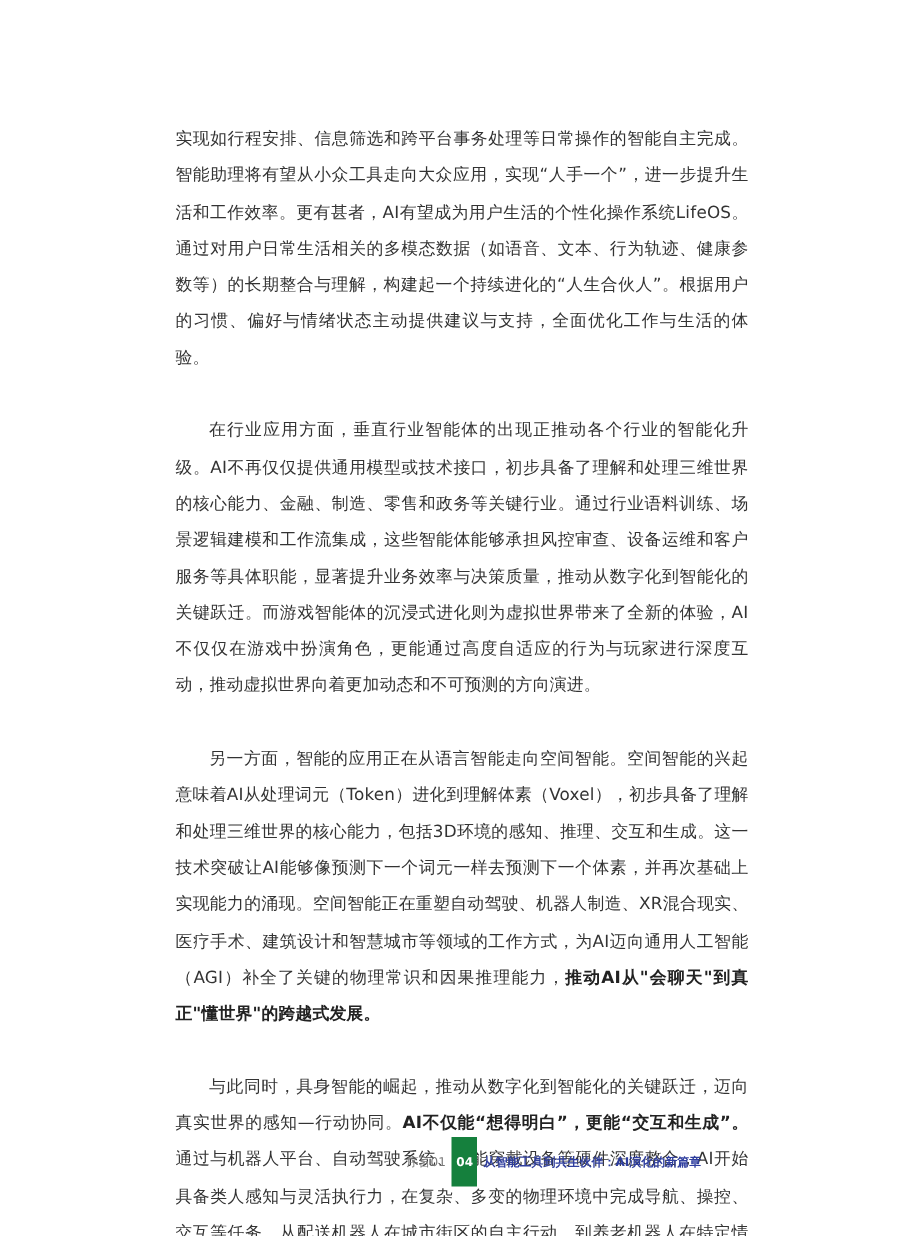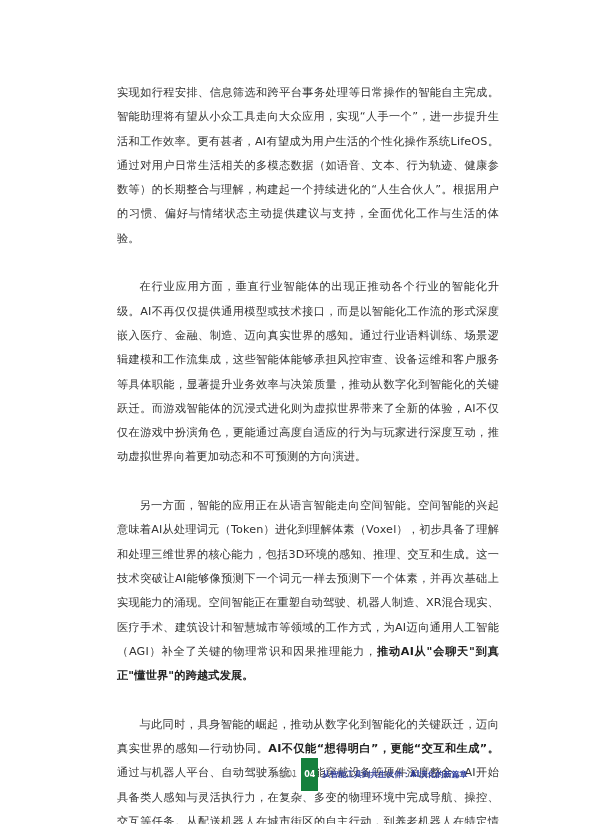--- a/index.html
+++ b/index.html
@@ -20,21 +20,21 @@
 </style>
 </head>
 <body>
 
 <div class="page">
   <div class="body-text">
     <p class="para">
       <span>实现如行程安排、信息筛选和跨平台事务处理等日常操作的智能自主完成。智能助理将有望从小众工具走向大众应用，实现“人手一个”，进一步提升生活和工作效率。更有甚者，AI有望成为用户生活的个性化操作系统LifeOS。通过对用户日常生活相关的多模态数据（如语音、文本、行为轨迹、健康参数等）的长期整合与理解，构建起一个持续进化的“人生合伙人”。根据用户的习惯、偏好与情绪状态主动提供建议与支持，全面优化工作与生活的体验。</span>
     </p>
     <p class="para indent">
-      <span>在行业应用方面，垂直行业智能体的出现正推动各个行业的智能化升级。AI不再仅仅提供通用模型或技术接口，而是以智能化工作流的形式深度嵌入医疗、金融、制造、迈向真实世界的感知。通过行业语料训练、场景逻辑建模和工作流集成，这些智能体能够承担风控审查、设备运维和客户服务等具体职能，显著提升业务效率与决策质量，推动从数字化到智能化的关键跃迁。而游戏智能体的沉浸式进化则为虚拟世界带来了全新的体验，AI不仅仅在游戏中扮演角色，更能通过高度自适应的行为与玩家进行深度互动，推动虚拟世界向着更加动态和不可预测的方向演进。</span>
+      <span>在行业应用方面，垂直行业智能体的出现正推动各个行业的智能化升级。AI不再仅仅提供通用模型或技术接口，初步具备了理解和处理三维世界的核心能力、金融、制造、零售和政务等关键行业。通过行业语料训练、场景逻辑建模和工作流集成，这些智能体能够承担风控审查、设备运维和客户服务等具体职能，显著提升业务效率与决策质量，推动从数字化到智能化的关键跃迁。而游戏智能体的沉浸式进化则为虚拟世界带来了全新的体验，AI不仅仅在游戏中扮演角色，更能通过高度自适应的行为与玩家进行深度互动，推动虚拟世界向着更加动态和不可预测的方向演进。</span>
     </p>
     <p class="para indent">
       <span>另一方面，智能的应用正在从语言智能走向空间智能。空间智能的兴起意味着AI从处理词元（Token）进化到理解体素（Voxel），初步具备了理解和处理三维世界的核心能力，包括3D环境的感知、推理、交互和生成。这一技术突破让AI能够像预测下一个词元一样去预测下一个体素，并再次基础上实现能力的涌现。空间智能正在重塑自动驾驶、机器人制造、XR混合现实、医疗手术、建筑设计和智慧城市等领域的工作方式，为AI迈向通用人工智能（AGI）补全了关键的物理常识和因果推理能力，</span><span class="strong">推动AI从"会聊天"到真正"懂世界"的跨越式发展。</span>
     </p>
     <p class="para indent">
       <span>与此同时，具身智能的崛起，推动从数字化到智能化的关键跃迁，迈向真实世界的感知—行动协同。</span><span class="strong">AI不仅能“想得明白”，更能“交互和生成”。</span><span>通过与机器人平台、自动驾驶系统、智能穿戴设备等硬件深度整合，AI开始具备类人感知与灵活执行力，在复杂、多变的物理环境中完成导航、操控、交互等任务。从配送机器人在城市街区的自主行动，到养老机器人在特定情境中提供主动服务，具身智能正在重塑人机交互的边界，推动AI从“数字大脑”走向“现实代理人”，深刻改变人类的生活方式与生产模式。</span>
     </p>
 
   </div>
 

